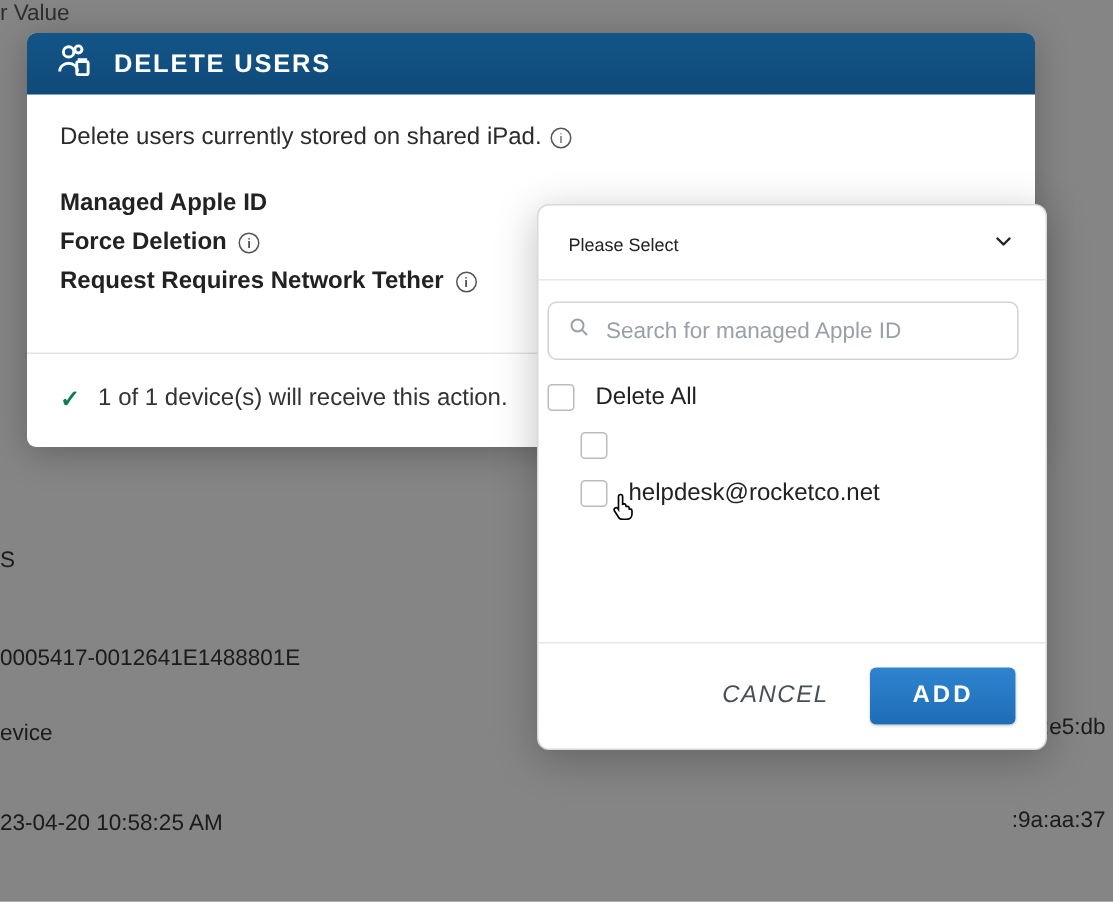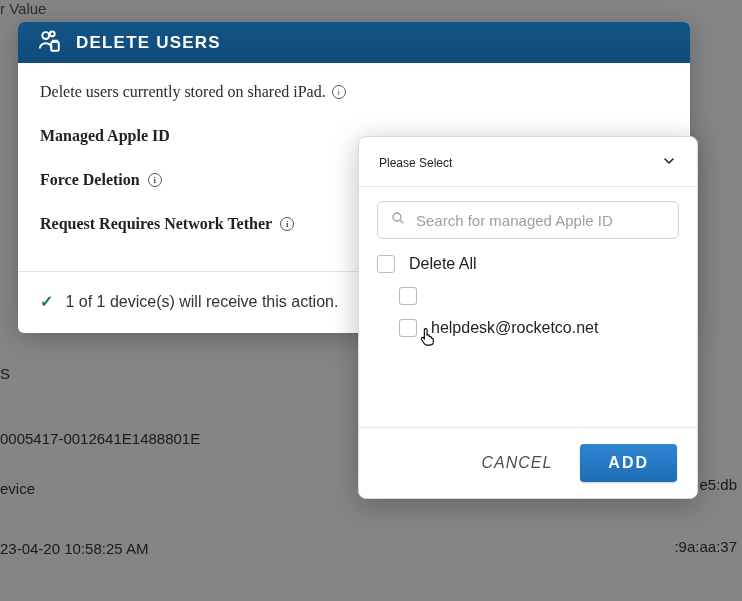--- a/index.html
+++ b/index.html
@@ -52,24 +52,23 @@
   }
   .modal-header .icon svg { width: 26px; height: 26px; }
   .modal-title {
     font-size: 17px;
     font-weight: 700;
     letter-spacing: 1.2px;
   }
   .modal-body {
     padding: 20px 22px 10px 22px;
     color: #2b2b2b;
-    font-family: Liberation Serif, serif;
   }
   .desc-row { font-size: 16px; color:#2b2b2b; margin-bottom: 26px; display:flex; align-items:center; gap:6px;}
-  .form-list { display:flex; flex-direction:column; gap: 26px; }
+  .form-list { display:flex; flex-direction:column; gap: 8px; }
   .form-label { font-size: 16px; font-weight: 600; color:#222; display:flex; align-items:center; gap:8px;}
   .info-circ {
     display:inline-flex; align-items:center; justify-content:center;
     width:14px; height:14px; border:1px solid #555; border-radius:50%;
     font-size:9px; color:#555; line-height:1;
   }
   .modal-status {
     border-top: 1px solid #e3e3e3;
     margin-top: 28px;
     padding: 20px 22px 22px 22px;
@@ -88,21 +87,21 @@
     border-radius: 8px;
     box-shadow: 0 6px 28px rgba(0,0,0,0.25);
     display:flex; flex-direction:column;
   }
   .pop-header {
     display:flex; align-items:center; justify-content:space-between;
     padding: 16px 20px 14px 20px;
     font-size: 12px; color:#222;
   }
   .pop-divider { height:1px; background:#e5e7ea; }
-  .pop-body { padding: 14px 18px 10px 18px; }
+  .pop-body { padding: 14px 18px 10px 6px; }
   .search-box {
     display:flex; align-items:center; gap:10px;
     border:1px solid #cfd3d8; border-radius:6px;
     padding: 8px 12px; color:#888;
   }
   .search-box input {
     border:none; outline:none; flex:1; font-size:15px; color:#333;
     background:transparent;
   }
   .search-box input::placeholder { color:#9aa0a6; }

